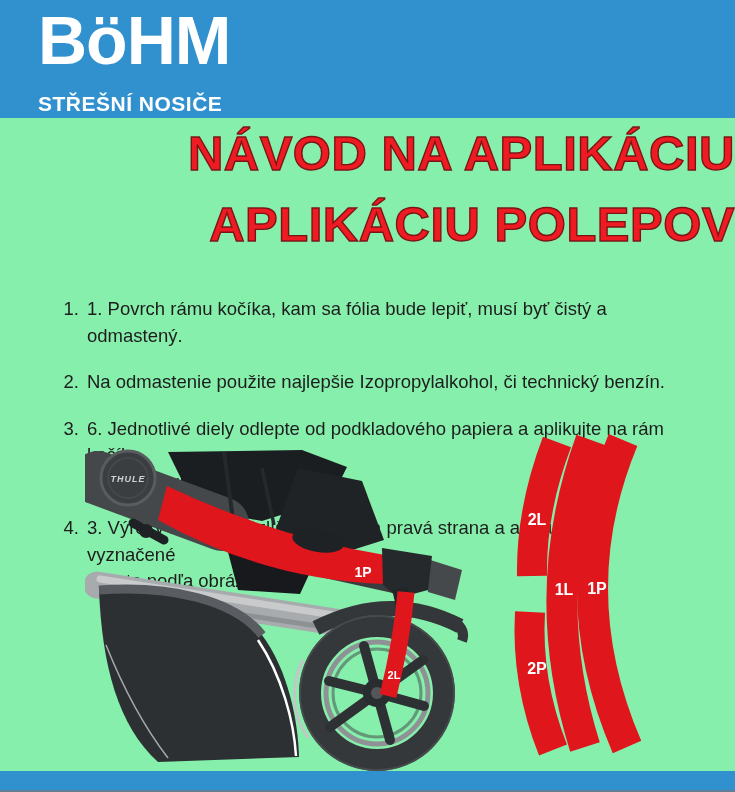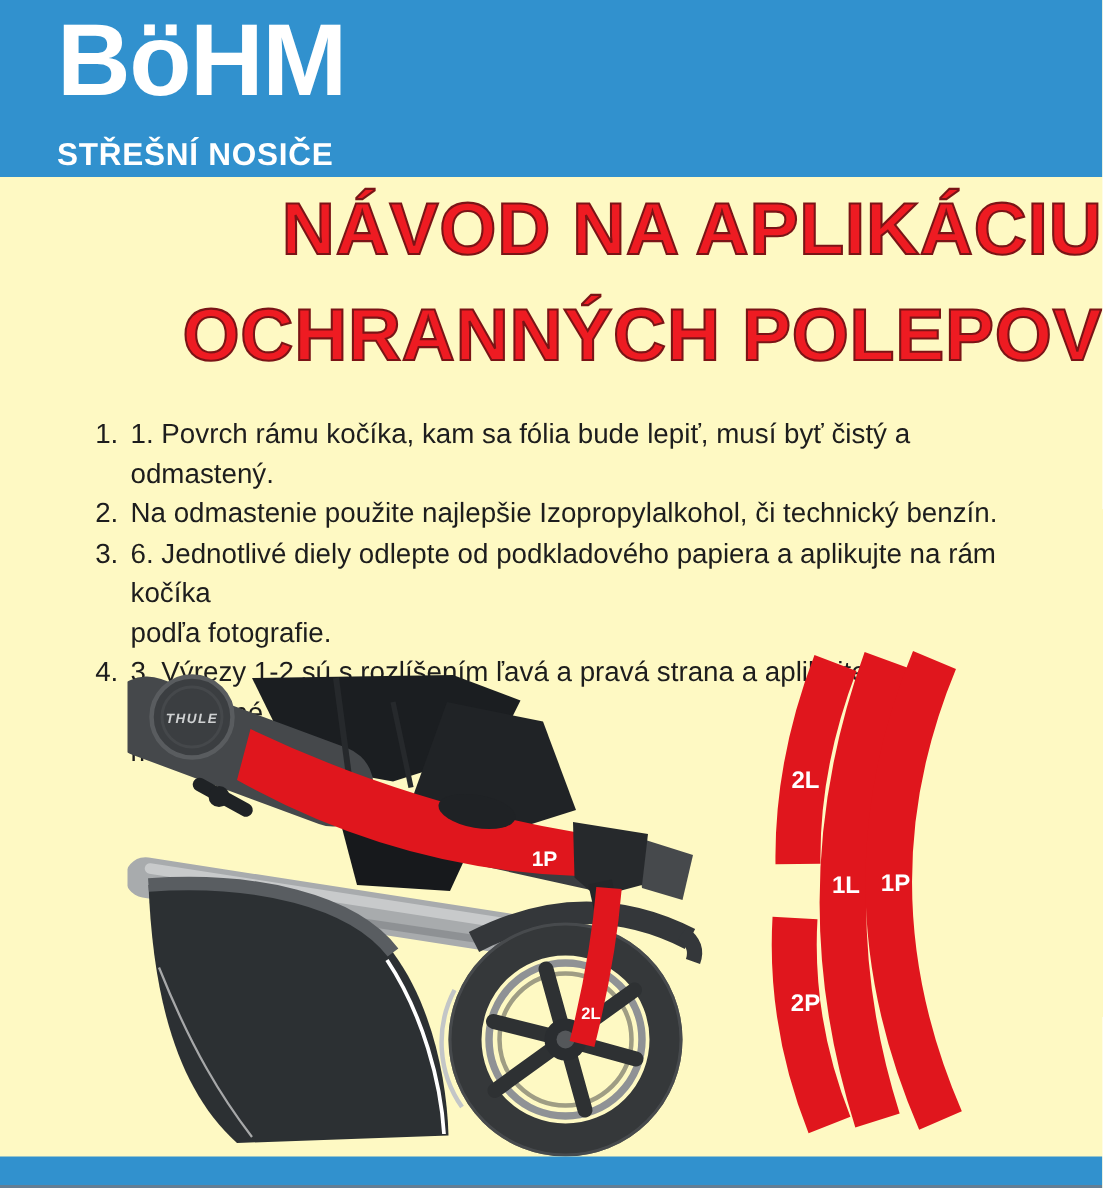--- a/index.html
+++ b/index.html
@@ -1,37 +1,37 @@
 <!DOCTYPE html>
 <html><head>
 <meta charset="utf-8">
 <style>
   html,body{margin:0;padding:0;background:#fff;}
   .page{
-    position:relative;width:735px;height:792px;background:#fef9c3;
+    position:relative;width:735px;height:792px;background:#86efac;
     overflow:hidden;font-family:"Liberation Sans",sans-serif;
   }
   
   .header{position:absolute;left:0;top:0;width:735px;height:118px;background:#3191ce;}
   .logo{position:absolute;left:38px;top:4px;color:#ffffff;}
   .logo-main{font-size:68px;font-weight:bold;line-height:72px;letter-spacing:-1px;}
   .logo-sub{font-size:21px;font-weight:bold;letter-spacing:.5px;margin-top:16px;}
   
   .title{position:absolute;left:0;top:118px;width:735px;text-align:right;}
   .title span{
     display:block;font-size:49px;font-weight:bold;line-height:71px;letter-spacing:.5px;
     color:#ee1b22;-webkit-text-stroke:1.4px #7a1416;
   }
   
   .instructions{
     position:absolute;left:52px;top:276px;width:616px;
     font-size:18.5px;line-height:26.5px;color:#1d1d1d;
   }
   .instructions ol{margin:0;padding:0 0 0 32px;}
-  .instructions li{white-space:pre-line;padding-left:3px;}
+  .instructions li{white-space:pre-line;padding-left:3px;margin-top:20px;}
   
   .figure-area{position:absolute;left:0;top:430px;width:670px;height:341px;}
   .stroller-svg{position:absolute;left:85px;top:15px;}
   .stickers-svg{position:absolute;left:500px;top:0px;}
   svg text{font-family:"Liberation Sans",sans-serif;}
   
   .footer{position:absolute;left:0;bottom:2px;width:735px;height:19px;background:#3191ce;}
   .footer-edge{position:absolute;left:0;bottom:0;width:735px;height:2px;background:#637e94;}
 </style>
 </head>
@@ -41,21 +41,21 @@
 
   <div class="header">
     <div class="logo">
       <div class="logo-main">BöHM</div>
       <div class="logo-sub">STŘEŠNÍ NOSIČE</div>
     </div>
   </div>
 
   <h1 class="title" style="margin:0;">
     <span>NÁVOD NA APLIKÁCIU</span>
-    <span>OCHRANNÝCH POLEPOV</span>
+    <span>APLIKÁCIU POLEPOV</span>
   </h1>
 
   <div class="instructions">
     <ol>
       <li>1. Povrch rámu kočíka, kam sa fólia bude lepiť, musí byť čistý a odmastený.</li>
       <li>Na odmastenie použite najlepšie Izopropylalkohol, či technický benzín.</li>
       <li>6. Jednotlivé diely odlepte od podkladového papiera a aplikujte na rám kočíka
 podľa fotografie.</li>
       <li>3. Výrezy 1-2 sú s rozlíšením ľavá a pravá strana a aplikujte na vyznačené
 miesta podľa obrázku.</li>

